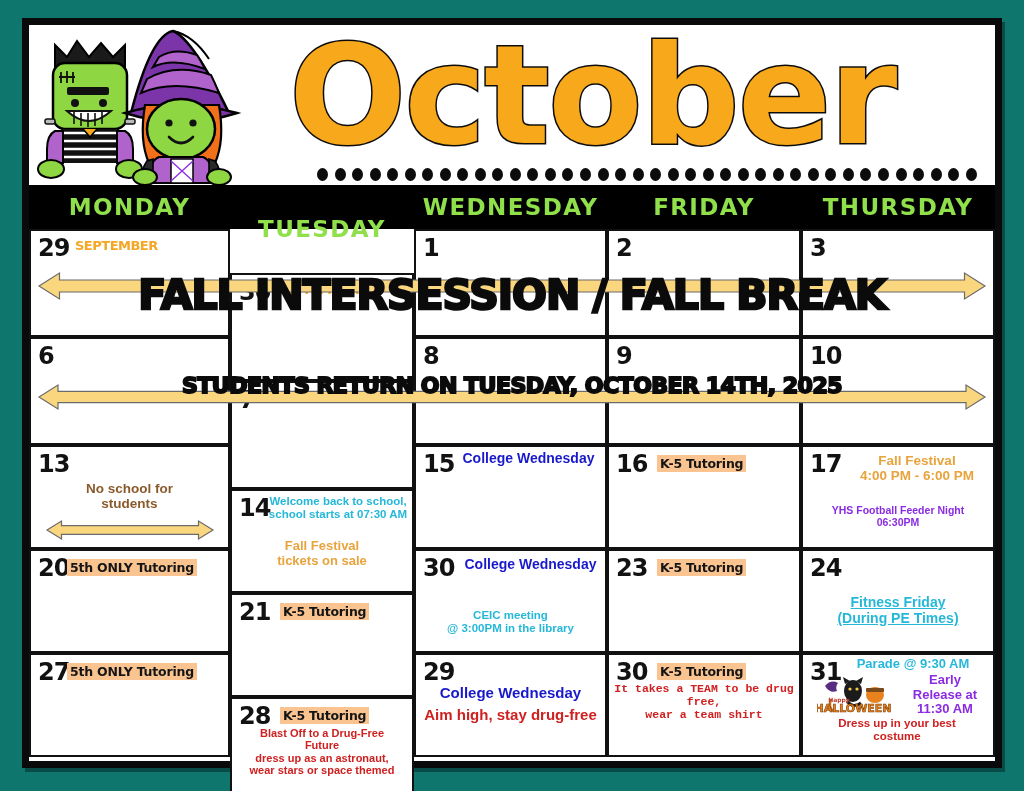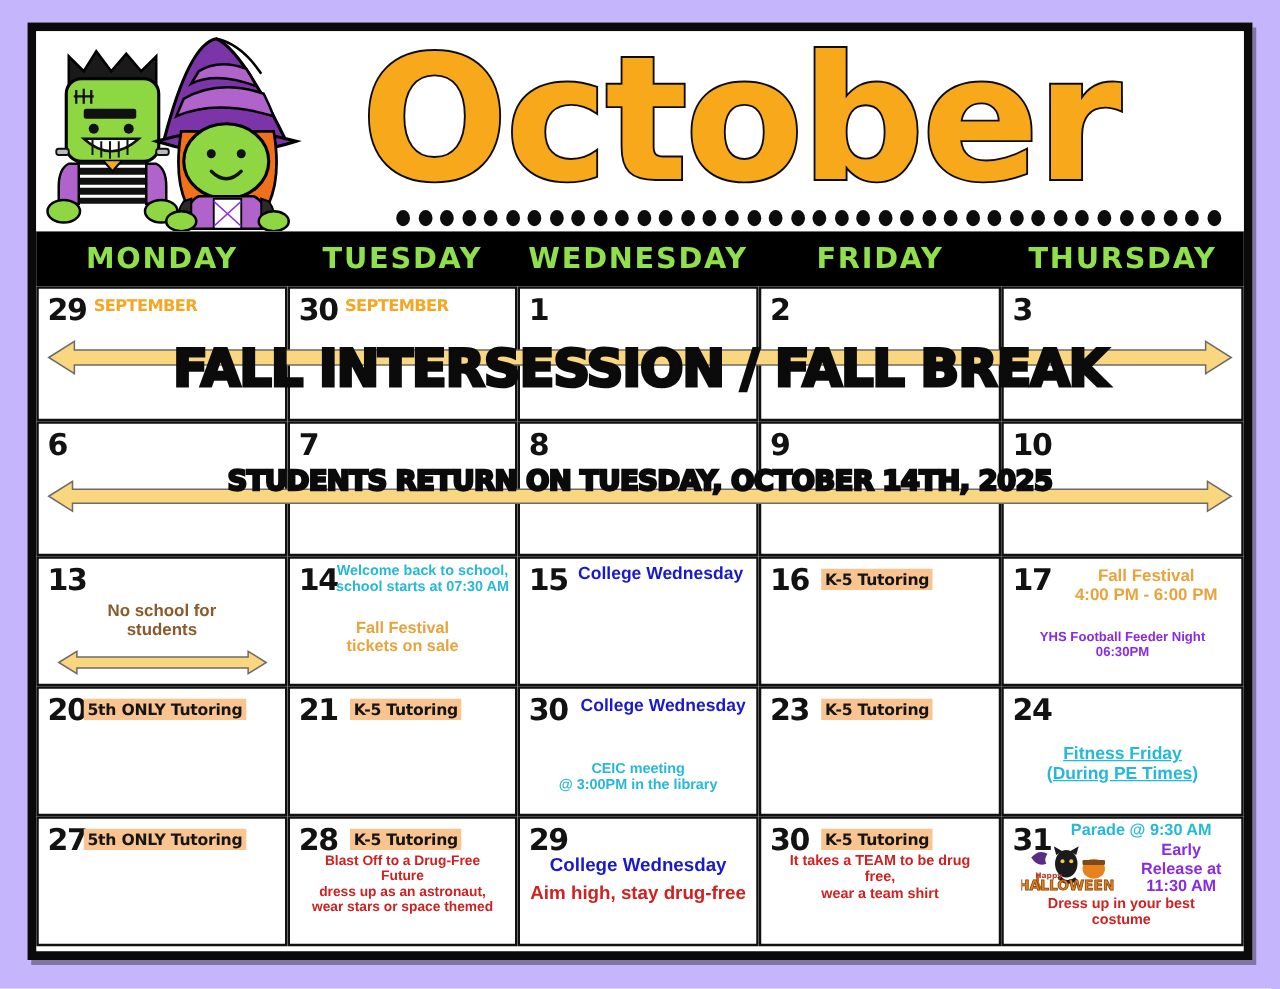--- a/index.html
+++ b/index.html
@@ -3,21 +3,21 @@
 <meta charset="utf-8">
 <style>
   * { box-sizing: border-box; margin: 0; padding: 0; }
   html, body {
     width: 1024px; height: 791px;
     background: #ffffff;
     font-family: "Liberation Sans", sans-serif;
     overflow: hidden;
   }
 
-  .page { position: relative; width: 1024px; height: 791px; background: #c4b5fd; }
+  .page { position: relative; width: 1024px; height: 791px; background: #0f766e; }
 
   
   .frame {
     position: absolute;
     left: 22px; top: 18px;
     width: 980px; height: 750px;
     background: #ffffff;
     border: 7px solid #0a0a0a;
     box-shadow: 3px 4px 0 rgba(0,0,0,.35);
   }
@@ -80,21 +80,21 @@
   .grid { background: #ffffff; }
   .row { display: flex; position: relative; }
   .cell {
     border: 2px solid #111;
     background: #fff;
     position: relative;
     overflow: hidden;
     padding: 2px 3px;
   }
   .c0 { width: 201px; }
-  .c1 { width: 184px; }
+  .c1 { width: 184px; margin-top: 44px; }
   .c2 { width: 193px; }
   .c3 { width: 194px; }
   .c4 { width: 194px; }
   .wd.c0 { width: 201px; }
   .wd.c1 { width: 184px; }
   .wd.c2 { width: 193px; }
   .wd.c3 { width: 194px; }
   .wd.c4 { width: 194px; }
 
   .r-break { height: 108px; }
@@ -400,21 +400,21 @@
 wear stars or space themed</div>
           </div>
           <div class="cell c2 r-norm">
             <div class="daynum">29</div>
             <div class="note blue" style="white-space: pre-line; left: 4px; right: 4px; top: 30px; font-size: 15px;">College Wednesday</div>
             <div class="note red" style="white-space: pre-line; left: 4px; right: 4px; top: 52px; font-size: 15px;">Aim high, stay drug-free</div>
           </div>
           <div class="cell c3 r-norm">
             <div class="daynum">30</div>
             <div class="tut" style="left: 48px; top: 8px;">K-5 Tutoring</div>
-            <div class="note red" style="white-space: pre-line; left: 4px; right: 4px; top: 28px; font-size: 11.5px;">It takes a TEAM to be drug
+            <div class="note red" style="white-space: pre-line; left: 4px; right: 4px; top: 28px; font-size: 11.5px; font-family: Liberation Mono, monospace;">It takes a TEAM to be drug
 free,
 wear a team shirt</div>
           </div>
           <div class="cell c4 r-norm">
             <div class="daynum">31</div>
             <div class="hal"><svg viewBox="0 0 74 40" width="74" height="40">
                 <path d="M8 9 q6 -7 13 -3 q-3 4 -1 8 q-7 3 -12 -5 z" fill="#5B2D82"></path>
                 <ellipse cx="36" cy="14" rx="9" ry="11" fill="#1b1b1b"></ellipse>
                 <path d="M28 7 l-2 -7 l7 4 z M44 7 l2 -7 l-7 4 z" fill="#1b1b1b"></path>
                 <circle cx="33" cy="12" r="1.6" fill="#F7C948"></circle>

